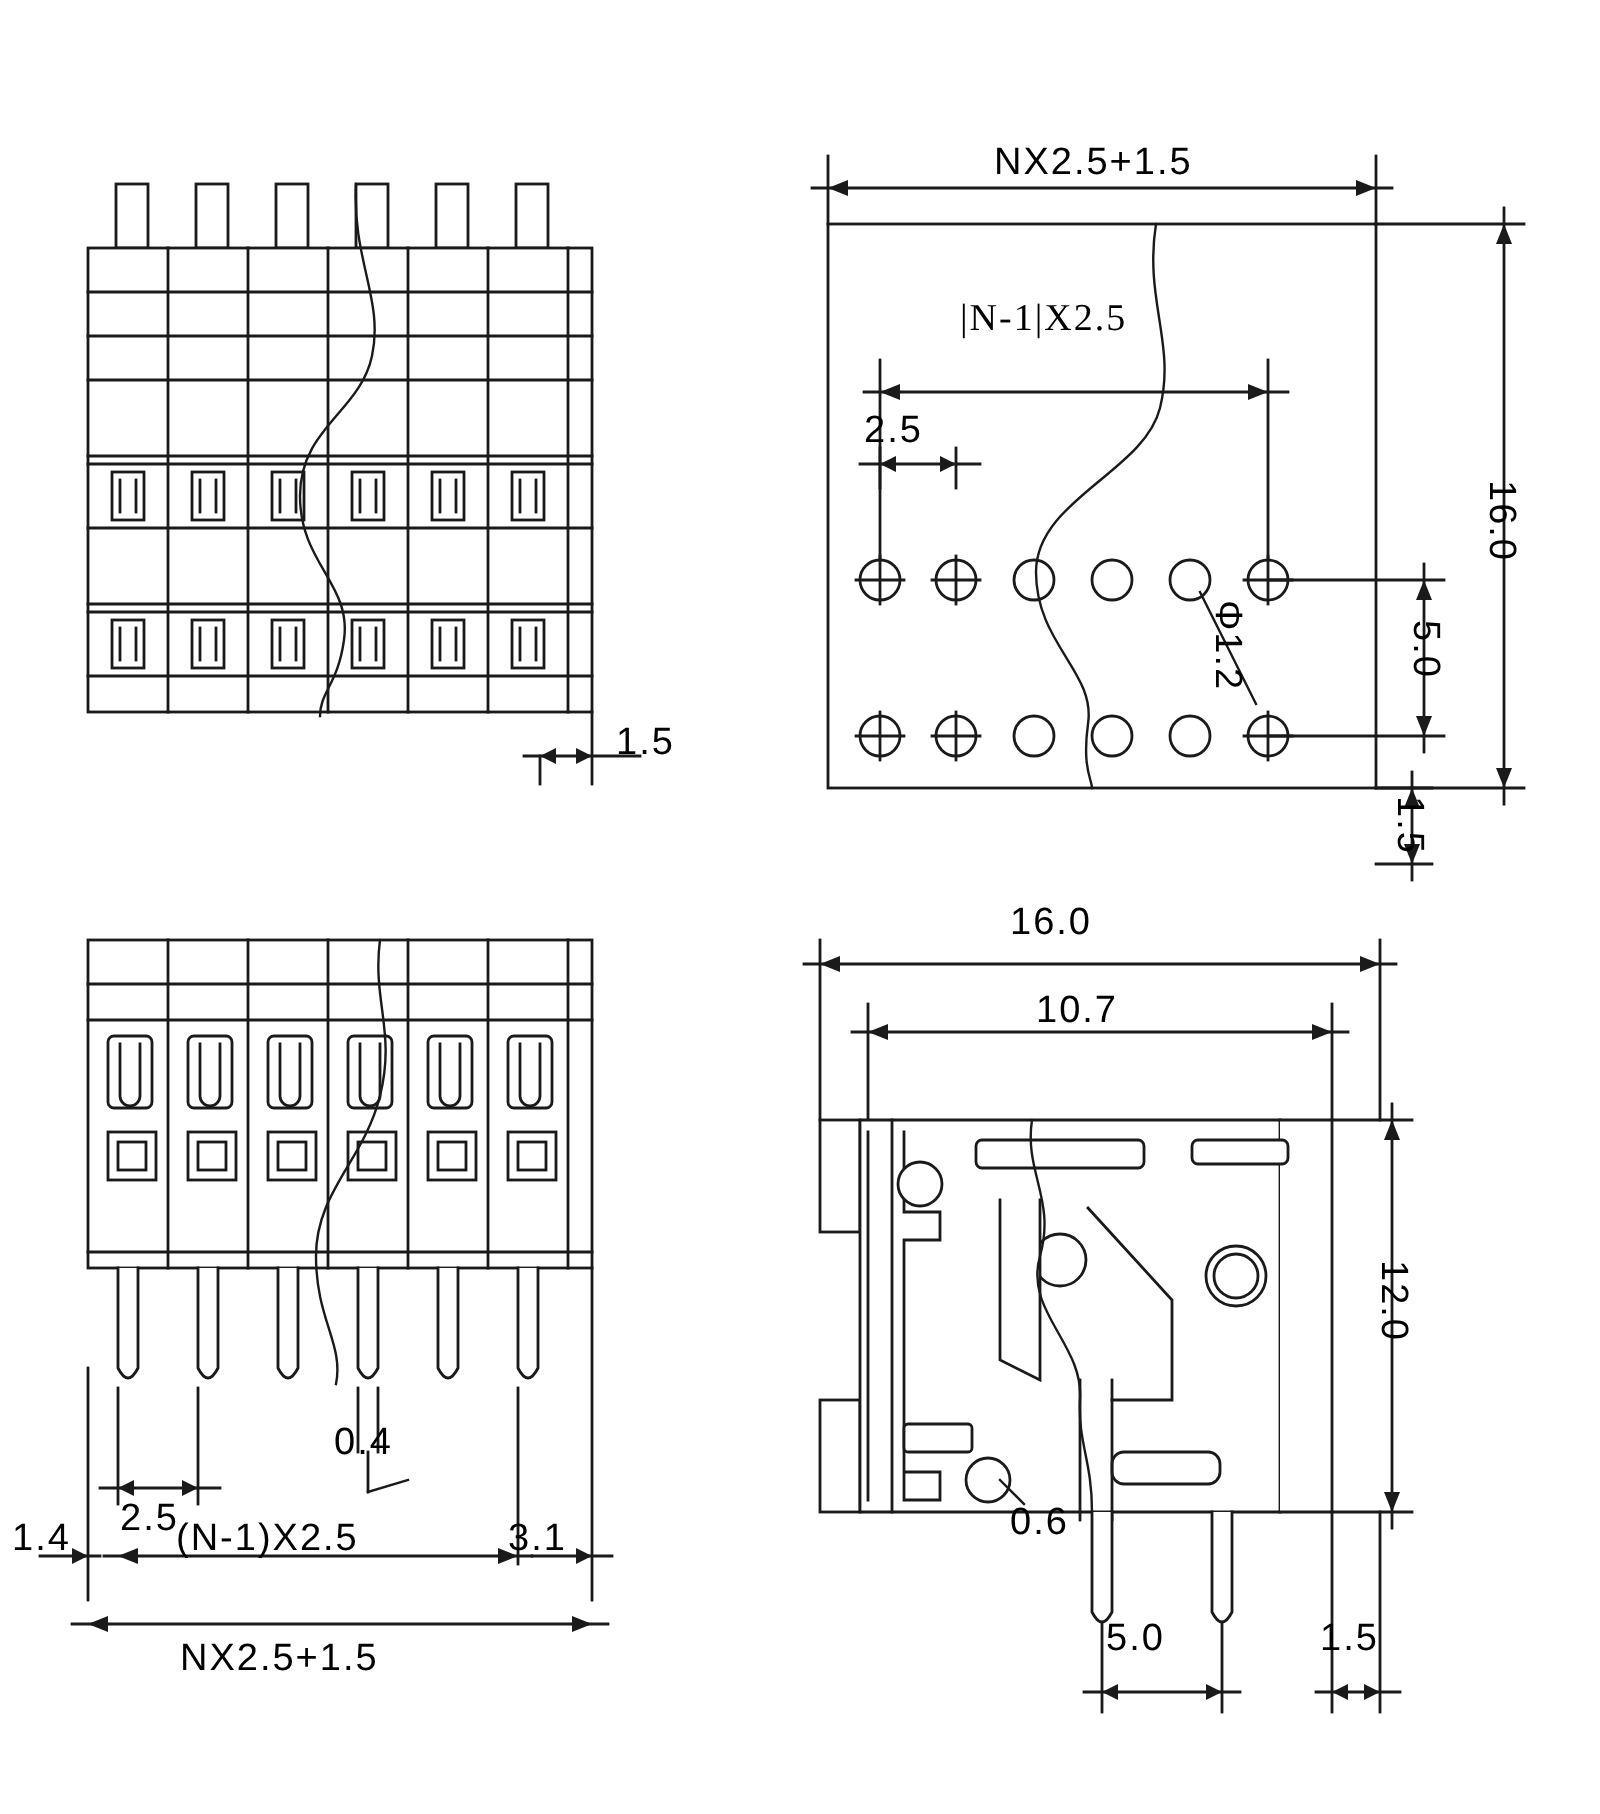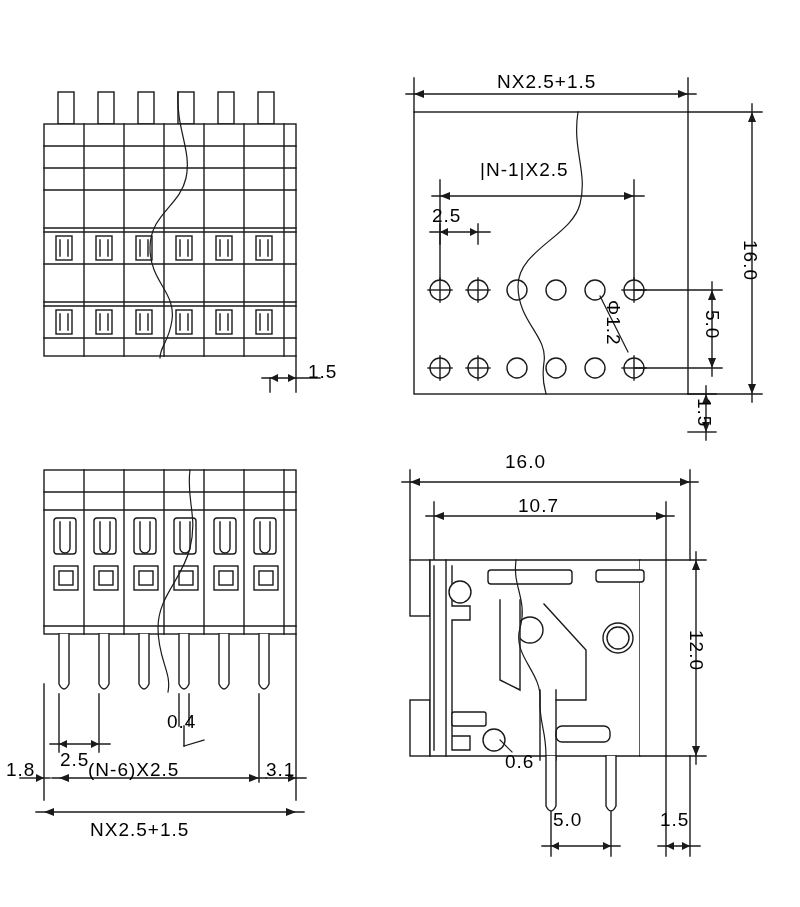--- a/index.html
+++ b/index.html
@@ -350,32 +350,32 @@
         <polygon points="666,846 674,842 674,850" fill="#1a1a1a" stroke="none"></polygon>
         <polygon points="690,846 682,842 682,850" fill="#1a1a1a" stroke="none"></polygon>
       </g>
 
     </g>
   </svg>
 
   <div class="dimtext" style="left:308px; top:362px;">1.5</div>
 
   <div class="dimtext" style="left:497px; top:72px;">NX2.5+1.5</div>
-  <div class="dimtext" style="left:480px; top:160px;">|N-1|X2.5</div>
+  <div class="dimtext" style="left:480px; top:150px;font-family:Liberation Serif, serif;">|N-1|X2.5</div>
   <div class="dimtext" style="left:432px; top:206px;">2.5</div>
   <div class="dimtext vert" style="left:623px; top:300px; transform:rotate(90deg);">Φ1.2</div>
   <div class="dimtext vert" style="left:760px; top:240px; transform:rotate(90deg);">16.0</div>
   <div class="dimtext vert" style="left:722px; top:310px; transform:rotate(90deg);">5.0</div>
   <div class="dimtext vert" style="left:714px; top:398px; transform:rotate(90deg);">1.5</div>
 
   <div class="dimtext" style="left:60px; top:750px;">2.5</div>
   <div class="dimtext" style="left:167px; top:712px;">0.4</div>
-  <div class="dimtext" style="left:6px; top:760px;">1.8</div>
-  <div class="dimtext" style="left:88px; top:760px;">(N-6)X2.5</div>
-  <div class="dimtext" style="left:266px; top:760px;">3.1</div>
+  <div class="dimtext" style="left:6px; top:760px;">1.4</div>
+  <div class="dimtext" style="left:88px; top:760px;">(N-1)X2.5</div>
+  <div class="dimtext" style="left:254px; top:760px;">3.1</div>
   <div class="dimtext" style="left:90px; top:820px;">NX2.5+1.5</div>
 
   <div class="dimtext" style="left:505px; top:452px;">16.0</div>
   <div class="dimtext" style="left:518px; top:496px;">10.7</div>
   <div class="dimtext vert" style="left:706px; top:630px; transform:rotate(90deg);">12.0</div>
   <div class="dimtext" style="left:505px; top:752px;">0.6</div>
   <div class="dimtext" style="left:553px; top:810px;">5.0</div>
   <div class="dimtext" style="left:660px; top:810px;">1.5</div>
 
 </div>

